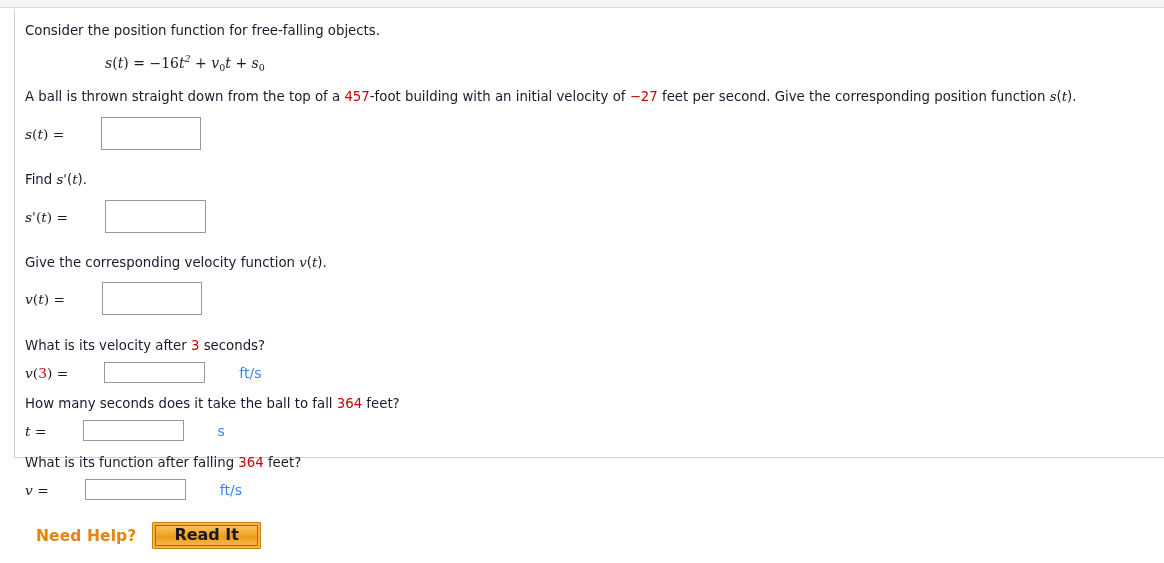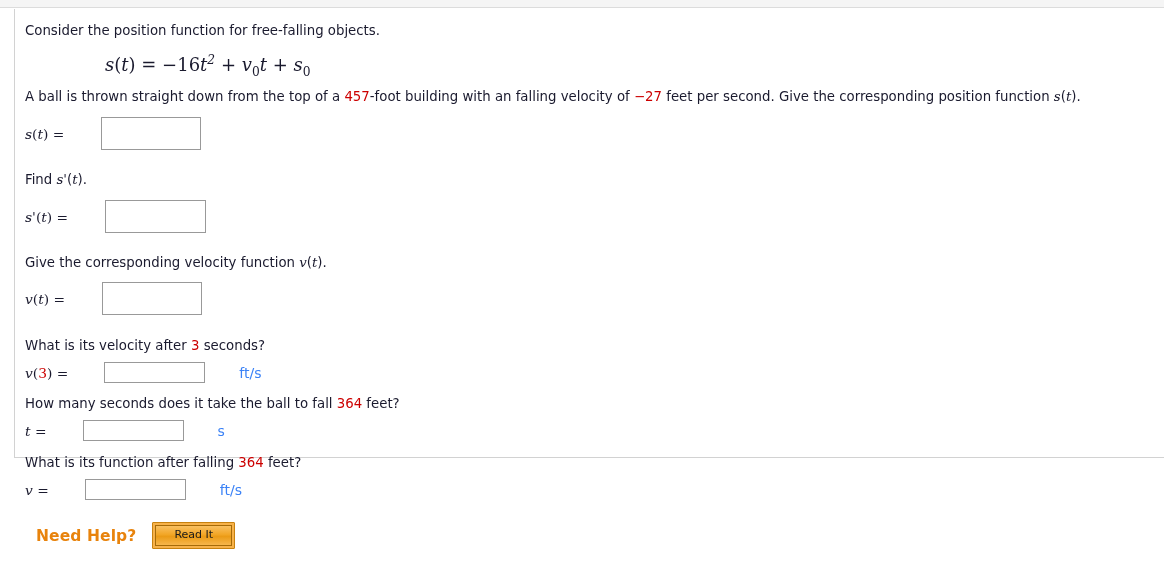--- a/index.html
+++ b/index.html
@@ -57,21 +57,21 @@
   .red { color: #cc0000; }
 
   var, .mvar {
     font-style: italic;
     font-family: "DejaVu Serif", "Liberation Serif", serif;
   }
 
   
   .formula {
     font-family: "DejaVu Serif", "Liberation Serif", serif;
-    font-size: 18px;
+    font-size: 14px;
     color: #1a1a2e;
     white-space: nowrap;
   }
   .formula .it { font-style: italic; }
   .formula .up { font-style: normal; }
   sup.exp {
     font-size: 0.68em;
     vertical-align: super;
     font-style: italic;
   }
@@ -136,22 +136,22 @@
     padding: 2px;
     border-radius: 1px;
     display: inline-block;
     line-height: 0;
   }
   .readit-inner {
     border: 1px solid #a66b08;
     background: linear-gradient(to bottom, #f9c061 0%, #f2a626 45%, #eb9b16 55%, #f6b64c 100%);
     color: #1a1a1a;
     font-family: "DejaVu Sans", "Liberation Sans", sans-serif;
-    font-weight: normal;
-    font-size: 11px;
+    font-weight: bold;
+    font-size: 16px;
     padding: 2px 18px 3px 18px;
     display: inline-block;
     line-height: 14px;
     cursor: pointer;
   }
 </style>
 </head>
 <body>
 
 <div class="top-strip"></div>
@@ -167,21 +167,21 @@
       <span class="it">s</span><span class="up">(</span><span class="it">t</span><span class="up">)</span>
       <span class="up">=</span>
       <span class="up">−16</span><span class="it">t</span><sup class="exp">2</sup>
       <span class="up">+</span>
       <span class="it">v</span><sub class="sb">0</sub><span class="it">t</span>
       <span class="up">+</span>
       <span class="it">s</span><sub class="sb">0</sub>
     </div>
 
     <div class="qtext" style="position:absolute; left:0px; top:80px;">
-      <span>A ball is thrown straight down from the top of a </span><span class="red">457</span><span>-foot building with an falling velocity of </span><span class="red">−27</span><span> feet per second. Give the corresponding position function </span><span class="mvar">s</span>(<span class="mvar">t</span>)<span>.</span>
+      <span>A ball is thrown straight down from the top of a </span><span class="red">457</span><span>-foot building with an initial velocity of </span><span class="red">−27</span><span> feet per second. Give the corresponding position function </span><span class="mvar">s</span>(<span class="mvar">t</span>)<span>.</span>
     </div>
 
     <div class="row" style="position:absolute; left:0px; top:108px;">
       <span class="lbl">
         <span>s</span><span class="paren">(</span><span>t</span><span class="paren">)</span> <span class="eq">=</span>
       </span>
       <input class="answer-box box-lg" type="text" style="margin-left: 7px;" value="">
     </div>
 
     <div class="qtext" style="position:absolute; left:0px; top:163px;">

